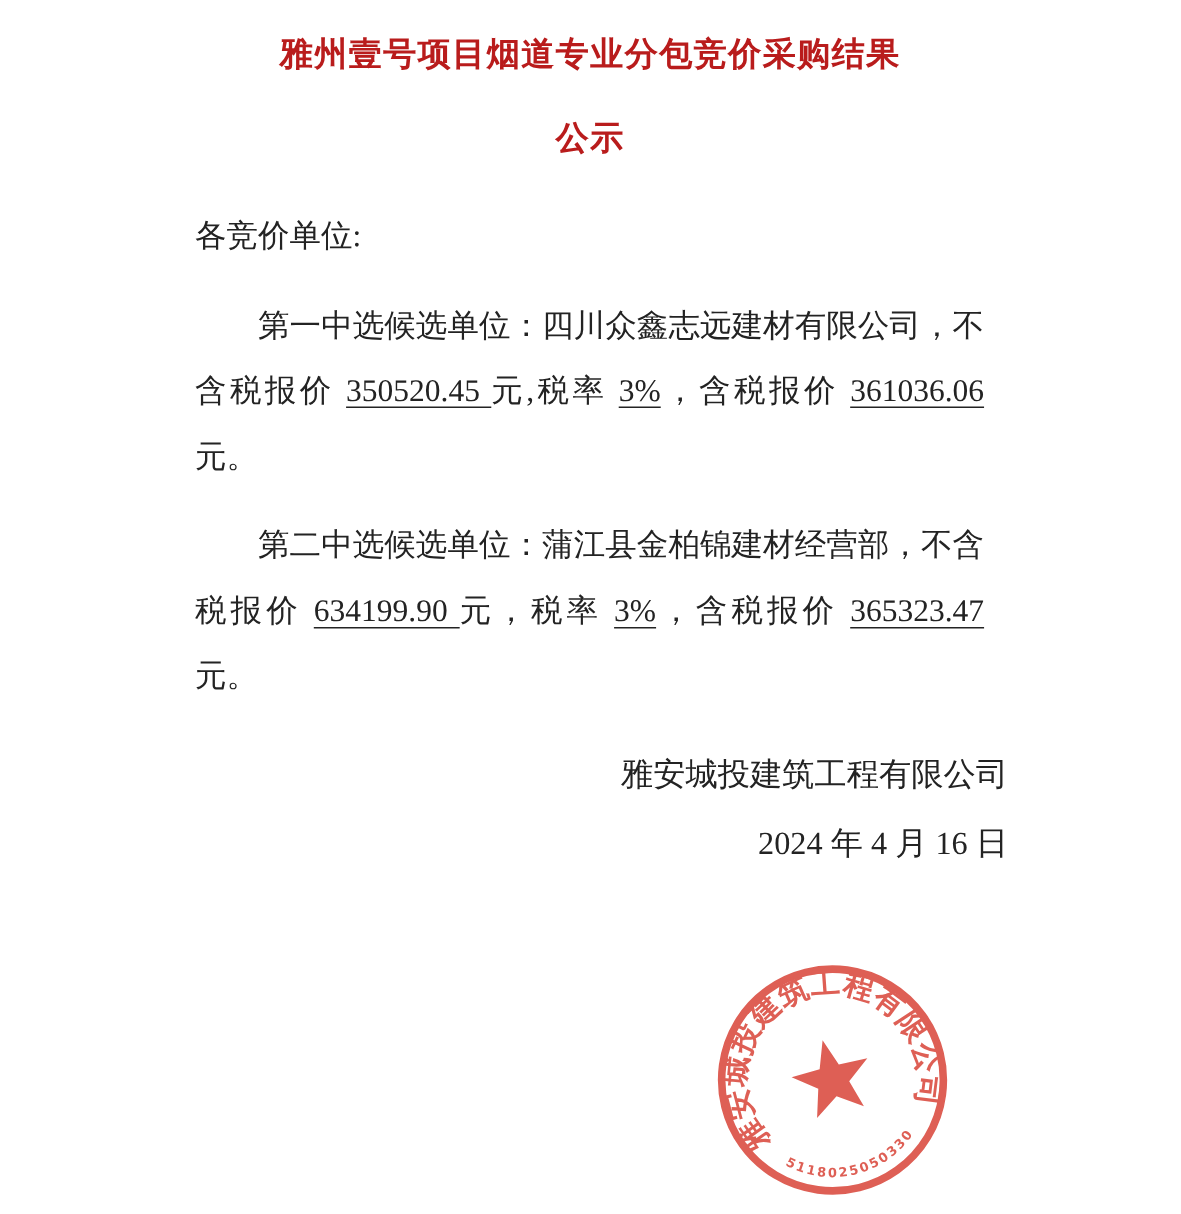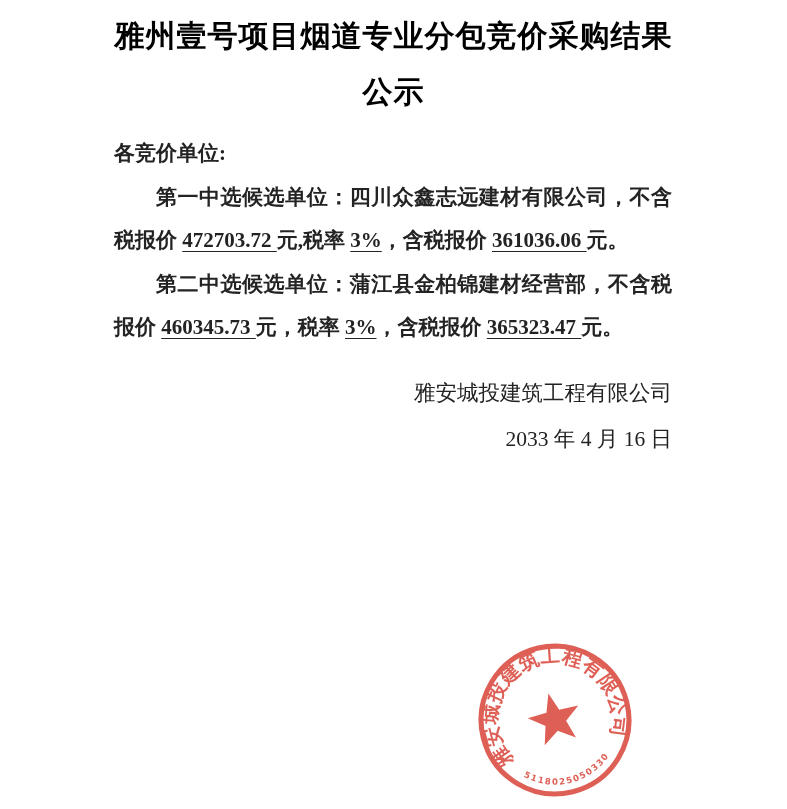--- a/index.html
+++ b/index.html
@@ -10,35 +10,35 @@
     background: #ffffff;
     font-family: "Liberation Serif", "DejaVu Serif", serif;
     color: #212121;
     position: relative;
     overflow: hidden;
   }
   .page { position: relative; width: 787px; height: 809px; }
   .titles { padding-top: 8px; }
   .title-line {
     text-align: center;
-    font-size: 30px;
+    font-size: 22px;
     font-weight: 700;
     line-height: 56px;
-    color: #000000;
+    color: #b91c1c;
     letter-spacing: 1px;
   }
   .body-text {
     margin: 12px 0 0 114px;
     width: 558px;
     font-size: 21px;
     line-height: 43.5px;
     text-align: justify;
     color: #232323;
   }
-  .para { margin: 0; font-weight: bold; }
+  .para { margin: 16px; }
   .para.indent { text-indent: 42px; }
   .u { text-decoration: underline; text-underline-offset: 4px; text-decoration-thickness: 1px; }
   .signature {
     margin: 20px 0 0 114px;
     width: 558px;
     text-align: right;
     font-size: 21.5px;
     line-height: 46px;
     color: #232323;
     position: relative;
@@ -72,27 +72,27 @@
 
 <div class="page">
 
   <div class="titles">
     <div class="title-line">雅州壹号项目烟道专业分包竞价采购结果</div>
     <div class="title-line">公示</div>
   </div>
 
   <div class="body-text">
       <p class="para"><span>各竞价单位:</span></p>
-      <p class="para indent"><span>第一中选候选单位：四川众鑫志远建材有限公司，不含税报价 </span><span class="u">472703.72 </span><span>元,税率 </span><span class="u">3%</span><span>，含税报价 </span><span class="u">361036.06 </span><span>元。</span></p>
-      <p class="para indent"><span>第二中选候选单位：蒲江县金柏锦建材经营部，不含税报价 </span><span class="u">460345.73 </span><span>元，税率 </span><span class="u">3%</span><span>，含税报价 </span><span class="u">365323.47 </span><span>元。</span></p>
+      <p class="para indent"><span>第一中选候选单位：四川众鑫志远建材有限公司，不含税报价 </span><span class="u">350520.45 </span><span>元,税率 </span><span class="u">3%</span><span>，含税报价 </span><span class="u">361036.06 </span><span>元。</span></p>
+      <p class="para indent"><span>第二中选候选单位：蒲江县金柏锦建材经营部，不含税报价 </span><span class="u">634199.90 </span><span>元，税率 </span><span class="u">3%</span><span>，含税报价 </span><span class="u">365323.47 </span><span>元。</span></p>
     </div>
 
   <div class="signature">
     <div>雅安城投建筑工程有限公司</div>
-    <div>2033 年 4 月 16 日</div>
+    <div>2024 年 4 月 16 日</div>
   </div>
 
   <svg class="seal" viewBox="0 0 162 154" xmlns="http://www.w3.org/2000/svg">
     <g transform="rotate(-14 81 77)">
       <circle cx="81" cy="77" r="73" fill="none" stroke="#d9473b" stroke-width="5"></circle>
       <polygon points="81,50 87.5,68.1 106.7,68.7 91.5,80.4 96.9,98.8 81,88 65.1,98.8 70.5,80.4 55.3,68.7 74.5,68.1" fill="#d9473b"></polygon>
       <path id="sealTopArc" d="M 29.4 101.1 A 57 57 0 1 1 132.6 101.1" fill="none"></path>
       <path id="sealBottomArc" d="M 39.9 126 A 64 64 0 0 0 122.1 126" fill="none"></path>
       <text class="seal-ring-text" fill="#d9473b" text-anchor="middle">
         <textPath href="#sealTopArc" startOffset="50%">雅安城投建筑工程有限公司</textPath>

